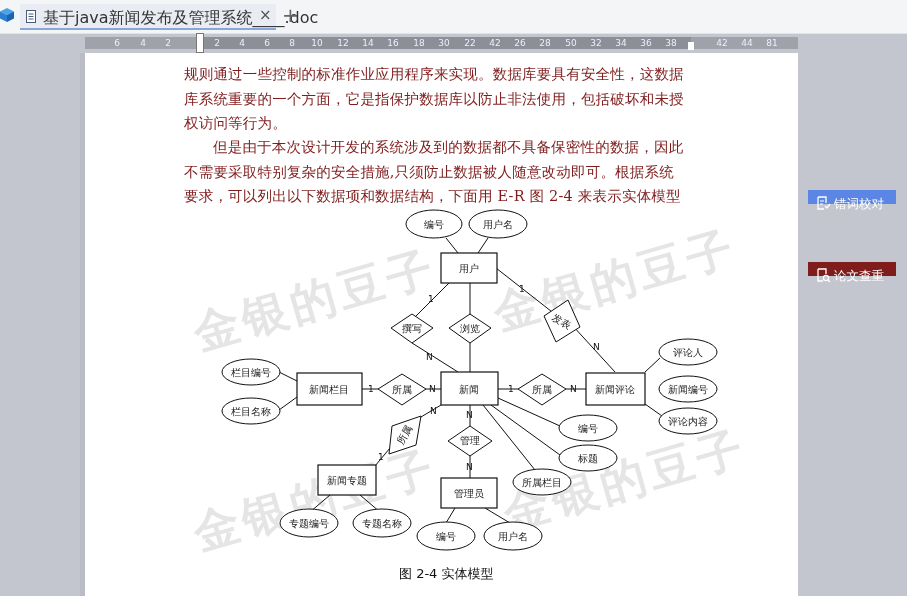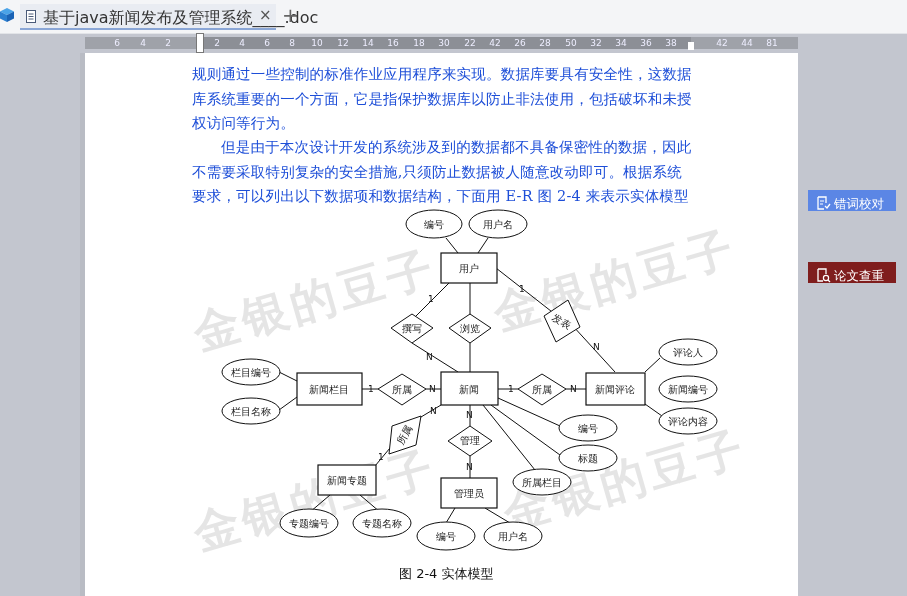--- a/index.html
+++ b/index.html
@@ -12,22 +12,22 @@
   .tab .close{position:absolute;left:239px;top:2px;font-size:15px;color:#555;cursor:pointer;}
   .newtab{position:absolute;left:282px;top:3px;font-size:20px;color:#666;cursor:pointer;}
   .ruler{position:absolute;left:85px;top:37px;width:713px;height:12px;background:#8c8f96;}
   .ruler .light{position:absolute;left:0;top:0;width:113px;height:12px;background:#9fa2a9;}
   .ruler .light2{position:absolute;left:606px;top:0;width:107px;height:12px;background:#9fa2a9;}
   .ruler span{position:absolute;top:0;font-size:9px;color:#eef;line-height:12px;transform:translateX(-50%);font-family:"DejaVu Sans",sans-serif;}
   .marker{position:absolute;left:196px;top:33px;width:8px;height:20px;background:#fff;border:1px solid #777;box-sizing:border-box;}
   .marker2{position:absolute;left:688px;top:42px;width:6px;height:8px;background:#fff;}
   .page{position:absolute;left:85px;top:53px;width:713px;height:543px;background:#fff;}
   .leftshadow{position:absolute;left:80px;top:53px;width:5px;height:543px;background:#b9bcc4;}
-  .para{position:absolute;left:192px;width:500px;font-size:14.5px;line-height:24.5px;color:#1d4ed8;font-family:"DejaVu Serif","Liberation Serif",serif;letter-spacing:0.2px;}
-  .side-btn{position:absolute;left:808px;width:88px;height:21px;color:#fff;font-size:12.5px;line-height:27px;cursor:pointer;box-sizing:border-box;padding-left:26px;}
+  .para{position:absolute;left:184px;width:500px;font-size:14.5px;line-height:24.5px;color:#7f1d1d;font-family:"DejaVu Serif","Liberation Serif",serif;letter-spacing:0.2px;}
+  .side-btn{position:absolute;left:808px;width:88px;height:14px;color:#fff;font-size:12.5px;line-height:27px;cursor:pointer;box-sizing:border-box;padding-left:26px;}
   .side-btn svg{position:absolute;left:8px;top:6px;}
   .btn1{top:190px;background:#5b86e5;}
   .btn2{top:225px;background:#7f1d1d;margin-top:37px;}
   .watermark{position:absolute;font-size:46px;font-weight:bold;color:rgba(180,180,180,0.35);transform:rotate(-16deg);white-space:nowrap;pointer-events:none;letter-spacing:4px;}
   svg text{font-family:"DejaVu Sans",sans-serif;}
   .caption{position:absolute;left:399px;top:565px;font-size:13px;color:#111;}
 </style>
 </head>
 <body>
 

